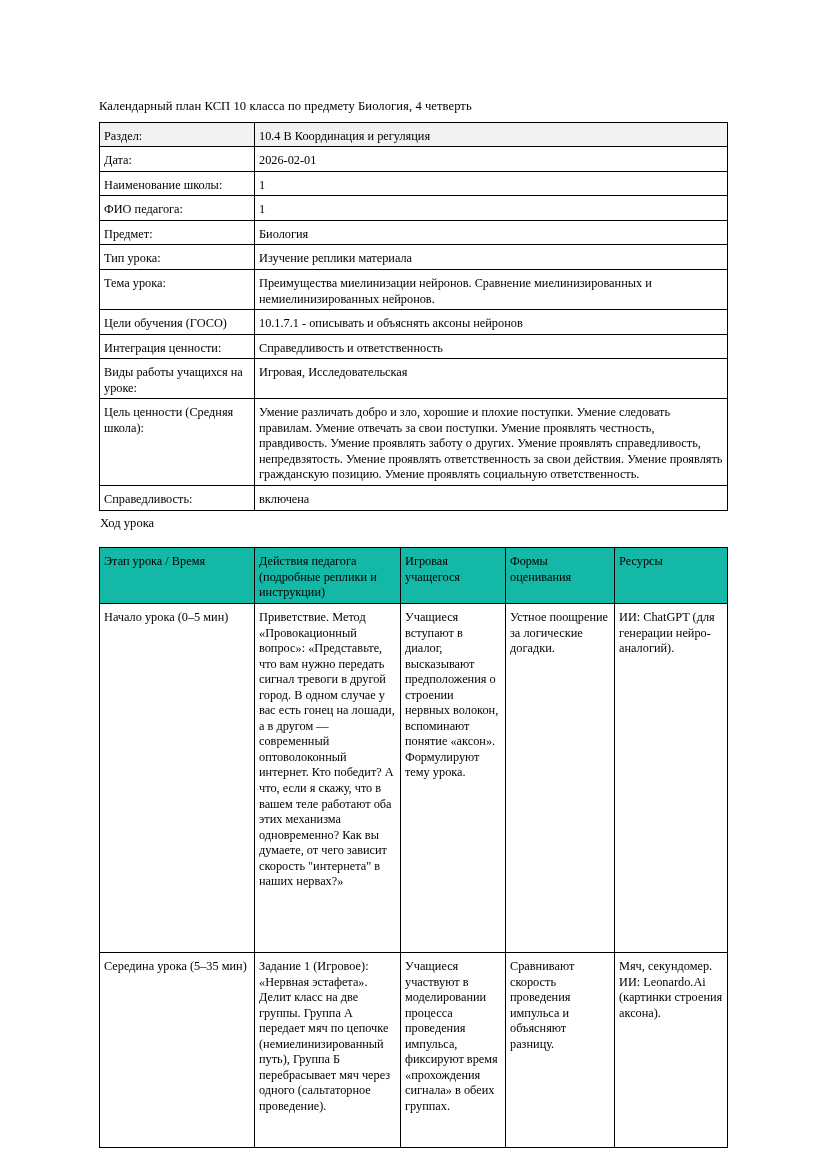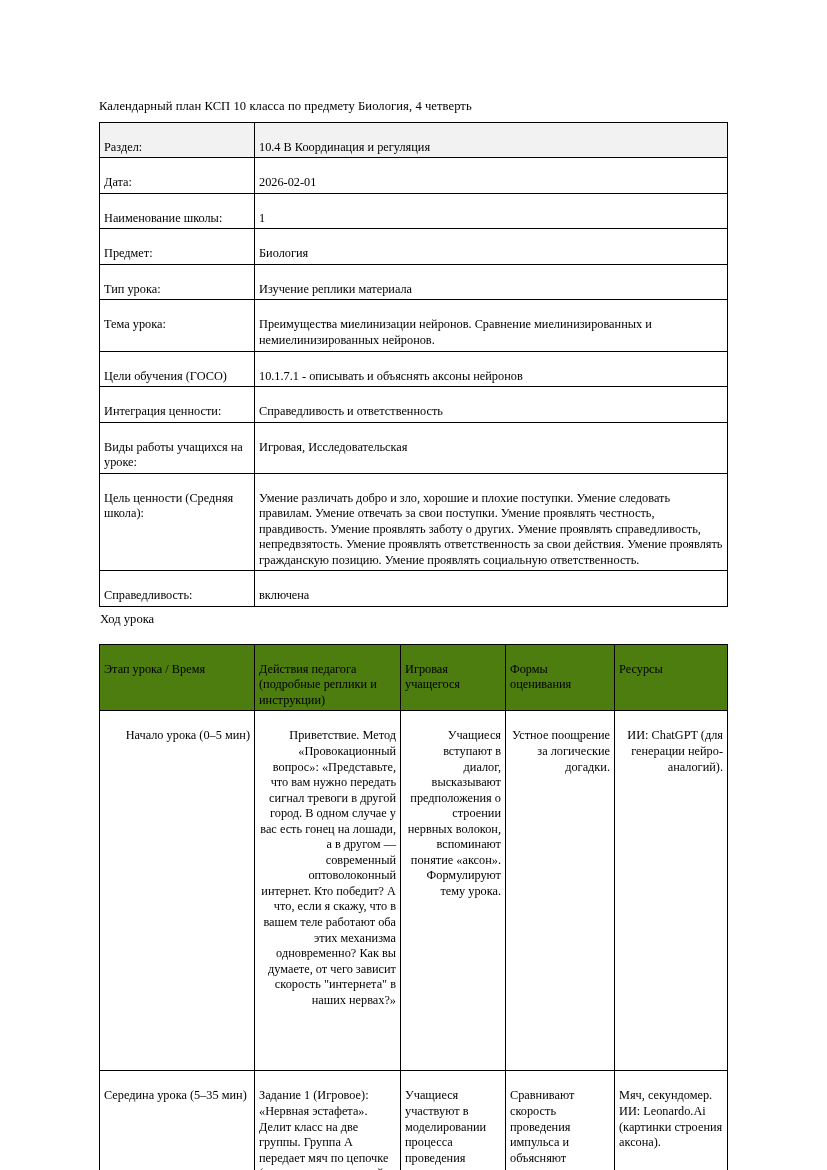--- a/index.html
+++ b/index.html
@@ -38,41 +38,41 @@
   table {
     border-collapse: collapse;
     table-layout: fixed;
     width: 628px;
     font-size: 12.3px;
     line-height: 1.265;
   }
   table td, table th {
     border: 1px solid #000000;
     vertical-align: top;
-    padding: 17px 4px 2px 4px;
+    padding: 6px 4px 2px 4px;
     text-align: left;
     font-weight: normal;
     word-wrap: break-word;
     overflow-wrap: break-word;
     hyphens: none;
   }
   
   .info-table col.c-label { width: 155px; }
   .info-table col.c-value { width: 473px; }
   .info-table tr.shaded td { background: #f2f2f2; }
   .info-table td { height: 15px; }
 
   
   .lesson-table col.c1 { width: 155px; }
   .lesson-table col.c2 { width: 146px; }
   .lesson-table col.c3 { width: 105px; }
   .lesson-table col.c4 { width: 109px; }
   .lesson-table col.c5 { width: 113px; }
-  .lesson-table thead td { background: #4d7c0f; }
-  .lesson-table .row-begin td { height: 340px; text-align: right; }
+  .lesson-table thead td { background: #14b8a6; }
+  .lesson-table .row-begin td { height: 340px; }
   .lesson-table .row-middle td { height: 186px; }
 </style>
 </head>
 <body>
 
 <div class="page">
 
   <div class="doc-title">Календарный план КСП 10 класса по предмету Биология, 4 четверть</div>
 
   <table class="info-table">
@@ -84,20 +84,24 @@
         <tr class="shaded">
           <td>Раздел:</td>
           <td>10.4 В Координация и регуляция</td>
         </tr>
         <tr>
           <td>Дата:</td>
           <td>2026-02-01</td>
         </tr>
         <tr>
           <td>Наименование школы:</td>
+          <td>1</td>
+        </tr>
+        <tr>
+          <td>ФИО педагога:</td>
           <td>1</td>
         </tr>
         <tr>
           <td>Предмет:</td>
           <td>Биология</td>
         </tr>
         <tr>
           <td>Тип урока:</td>
           <td>Изучение реплики материала</td>
         </tr>

